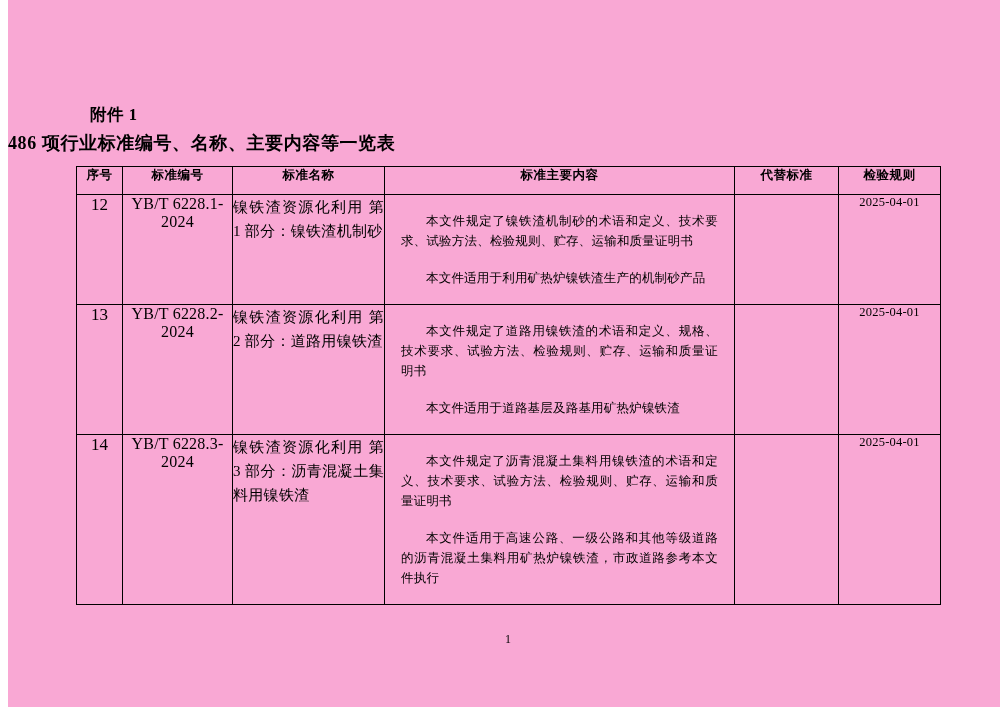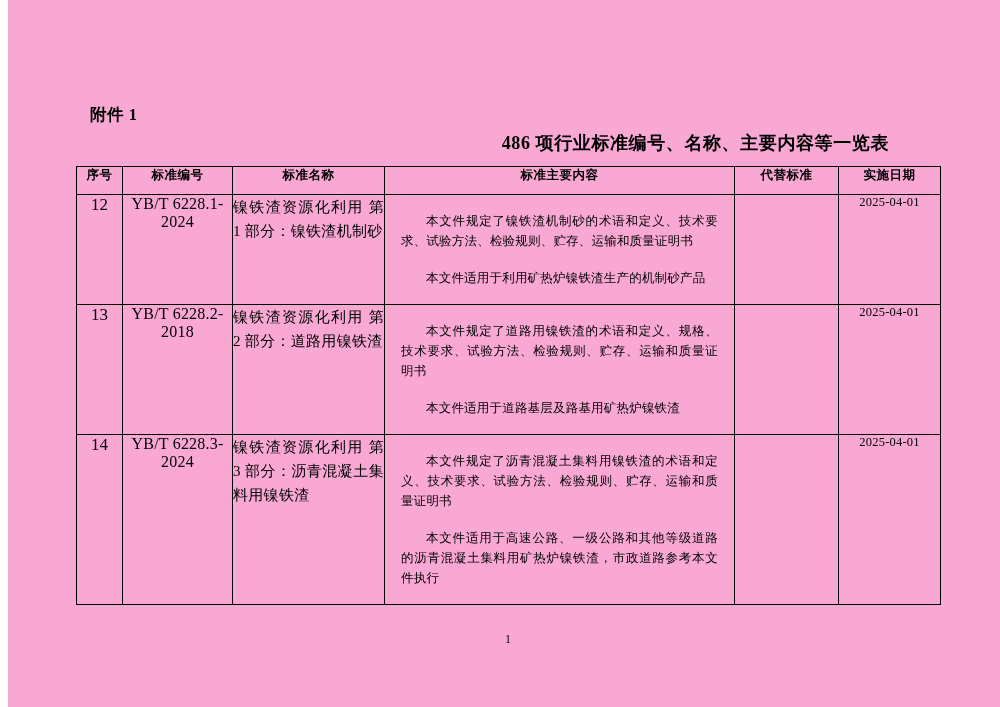--- a/index.html
+++ b/index.html
@@ -29,21 +29,21 @@
     top: 104px;
     font-size: 16.5px;
     font-weight: bold;
     letter-spacing: 0.5px;
   }
   .doc-title {
     position: absolute;
     left: 0;
     top: 131px;
     width: 881px;
-    text-align: right;
+    text-align: left;
     font-size: 18px;
     font-weight: bold;
     letter-spacing: 0.6px;
   }
   table.main-table {
     position: absolute;
     left: 68px;
     top: 166px;
     width: 864px;
     border-collapse: collapse;
@@ -140,39 +140,39 @@
         <col class="c-repl">
         <col class="c-date">
     </colgroup>
     <tbody>
       <tr class="hdr">
         <td>序号</td>
         <td>标准编号</td>
         <td>标准名称</td>
         <td>标准主要内容</td>
         <td>代替标准</td>
-        <td>实施日期</td>
+        <td>检验规则</td>
       </tr>
 
 
       <tr>
         <td class="seq">12</td>
         <td class="code">YB/T 6228.1-2024</td>
         <td class="name">镍铁渣资源化利用 第 1 部分：镍铁渣机制砂</td>
         <td class="content">
           <p>本文件规定了镍铁渣机制砂的术语和定义、技术要求、试验方法、检验规则、贮存、运输和质量证明书</p>
           <p>本文件适用于利用矿热炉镍铁渣生产的机制砂产品</p>
         </td>
         <td class="repl"></td>
         <td class="date">2025-04-01</td>
       </tr>
 
       <tr>
         <td class="seq">13</td>
-        <td class="code">YB/T 6228.2-2018</td>
+        <td class="code">YB/T 6228.2-2024</td>
         <td class="name">镍铁渣资源化利用 第 2 部分：道路用镍铁渣</td>
         <td class="content">
           <p>本文件规定了道路用镍铁渣的术语和定义、规格、技术要求、试验方法、检验规则、贮存、运输和质量证明书</p>
           <p>本文件适用于道路基层及路基用矿热炉镍铁渣</p>
         </td>
         <td class="repl"></td>
         <td class="date">2025-04-01</td>
       </tr>
 
       <tr>

